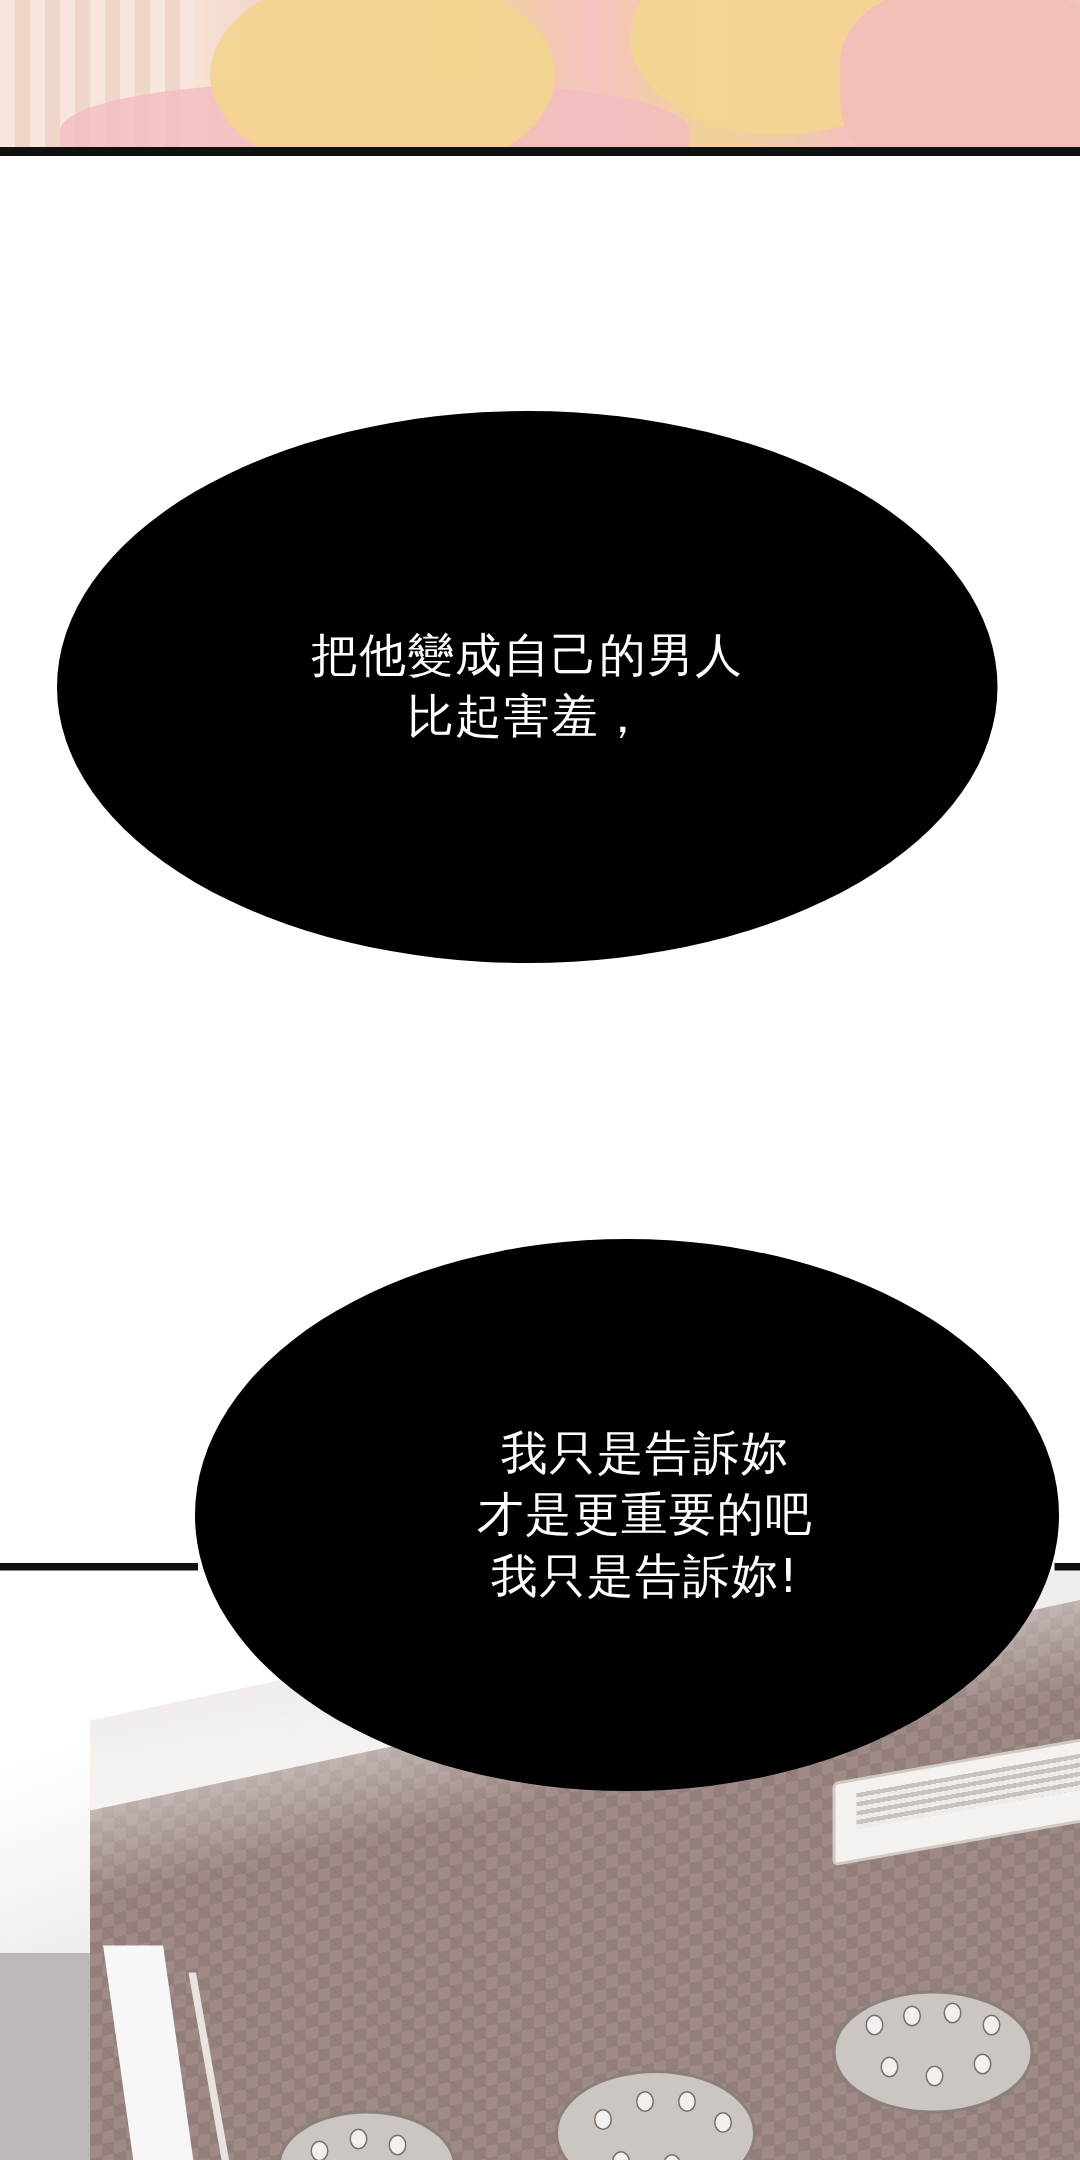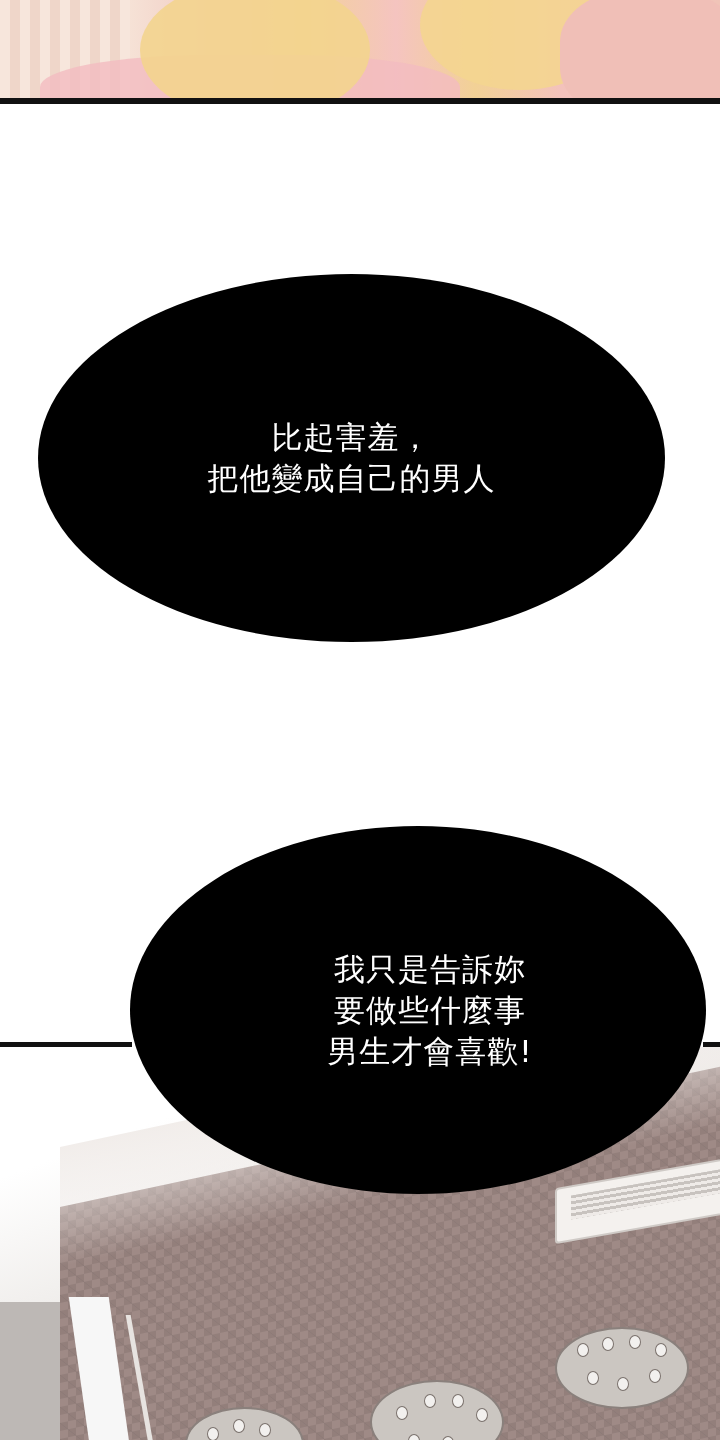--- a/index.html
+++ b/index.html
@@ -53,22 +53,22 @@
 <div class="panel-top">
   <div class="stripes"></div>
   <div class="shirt"></div>
   <div class="hair1"></div>
   <div class="hair2"></div>
   <div class="skin"></div>
   <div class="border"></div>
 </div>
 
 <div class="bubble bubble1">
+  <div class="line">把他變成自己的男人</div>
   <div class="line">比起害羞，</div>
-  <div class="line">把他變成自己的男人</div>
 </div>
 
 <div class="rule-left"></div>
 <div class="rule-right"></div>
 
 <div class="panel-bottom">
   <div class="wall"></div>
   <div class="slab"></div>
   <div class="roof"></div>
   <div class="roof-fade"></div>
@@ -96,15 +96,15 @@
   </div>
   <div class="table t3">
     <div class="seat" style="left:20px;top:18px"></div>
     <div class="seat" style="left:46px;top:10px"></div>
     <div class="seat" style="left:72px;top:14px"></div>
   </div>
 </div>
 
 <div class="bubble bubble2">
   <div class="line">我只是告訴妳</div>
-  <div class="line">要做些什麼事</div>
-  <div class="line">男生才會喜歡!</div>
+  <div class="line">才是更重要的吧</div>
+  <div class="line">我只是告訴妳!</div>
 </div>
 
 </body></html>

